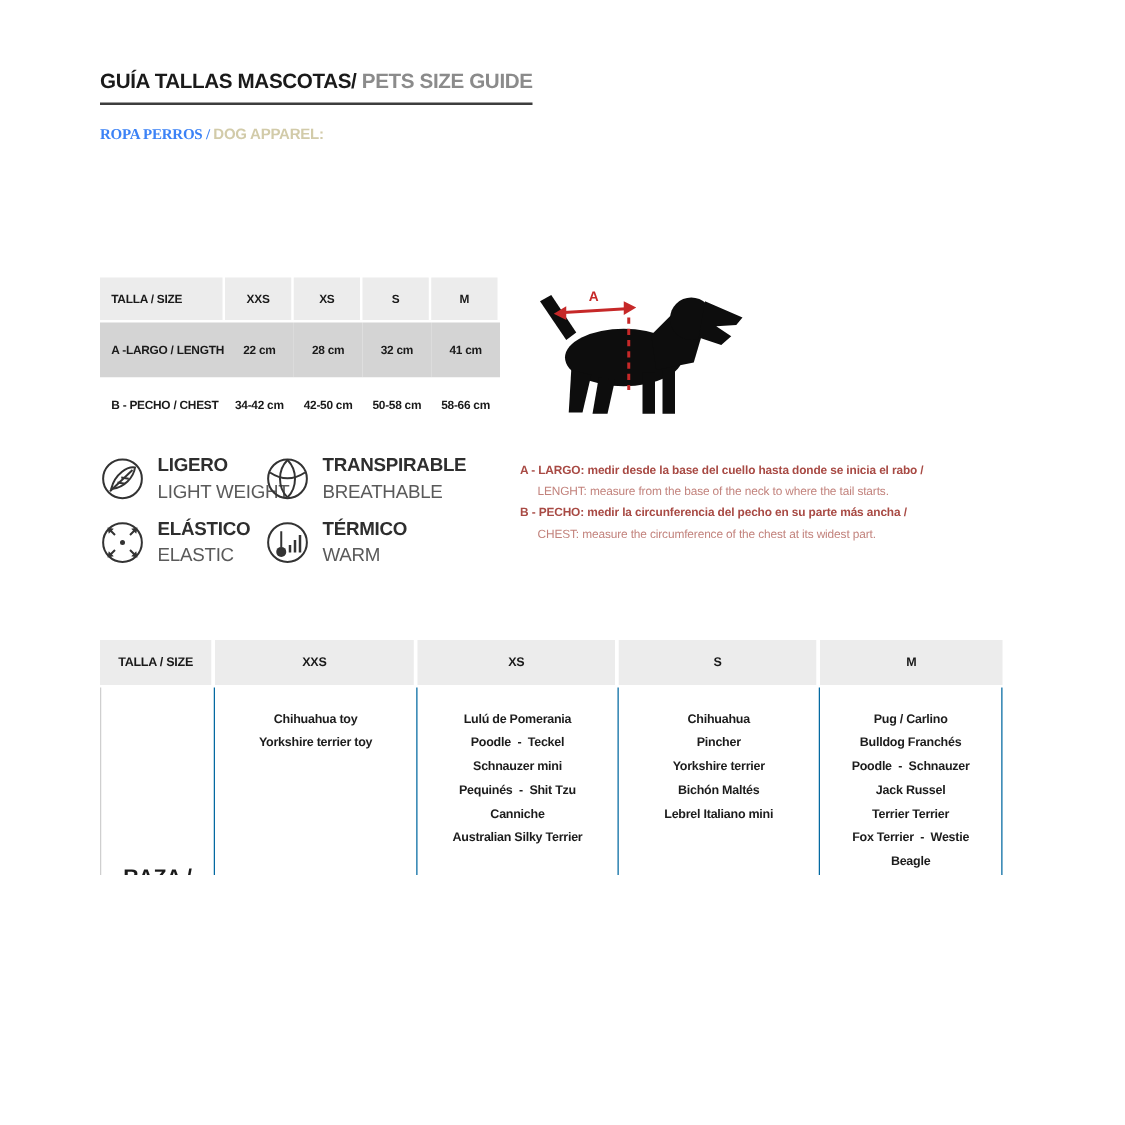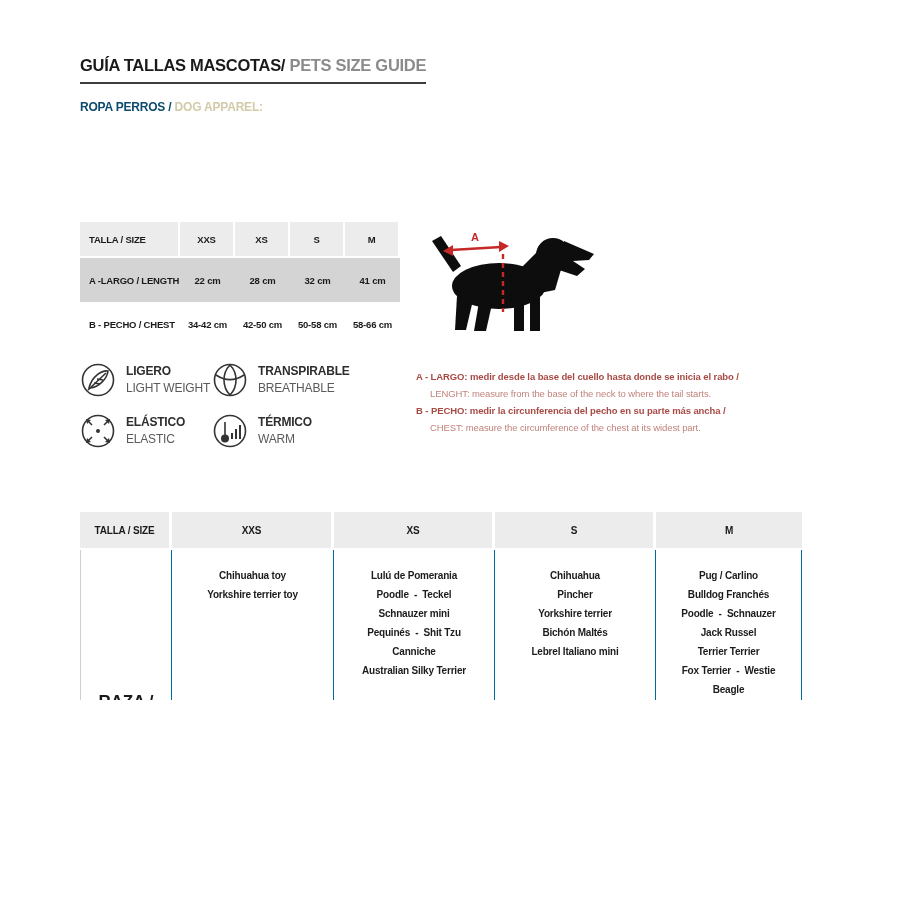--- a/index.html
+++ b/index.html
@@ -4,21 +4,21 @@
 <style>
   html,body{margin:0;padding:0;background:#fff;}
   .canvas{position:relative;width:900px;height:700px;background:#ffffff;overflow:hidden;
           font-family:"Liberation Sans",sans-serif;color:#1a1a1a;margin-left:12px;}
 
   
   .title{position:absolute;left:68px;top:56px;font-size:16.5px;font-weight:bold;
          letter-spacing:-0.3px;border-bottom:2px solid #3d3d3d;padding-bottom:7px;white-space:nowrap;}
   .title .t-en{color:#8b8b8b;}
   .subtitle{position:absolute;left:68px;top:100px;font-size:12px;font-weight:bold;letter-spacing:-0.2px;white-space:nowrap;}
-  .subtitle .s-es{color:#0c4a6e;}
+  .subtitle .s-es{color:#3b82f6;font-family:Liberation Serif, serif;}
   .subtitle .s-en{color:#d2cba9;}
 
   
   .badge{position:absolute;left:68px;top:160px;width:232px;background:#c79e62;color:#fff;
          font-weight:bold;font-size:11px;line-height:1.35;padding:7px 10px;letter-spacing:-0.2px;}
 
   
   .size-table{position:absolute;left:68px;top:222px;width:320px;font-size:9.5px;font-weight:bold;letter-spacing:-0.2px;}
   .st-row{display:flex;}
   .st-cell{display:flex;align-items:center;justify-content:center;box-sizing:border-box;white-space:nowrap;}
@@ -34,21 +34,21 @@
   .st-label{justify-content:flex-start;padding-left:9px;}
 
   
   .diagram{position:absolute;left:415px;top:224px;width:170px;height:110px;}
 
   
   .feature{position:absolute;display:flex;align-items:center;gap:10px;}
   .f0{left:68px;top:362px;} .f1{left:200px;top:362px;}
   .f2{left:68px;top:413px;} .f3{left:200px;top:413px;}
   .ficon svg{width:36px;height:36px;display:block;}
-  .ftext{font-size:12px;font-weight:bold;line-height:1.4;color:#2e2e2e;letter-spacing:-0.2px;}
+  .ftext{font-size:15px;font-weight:bold;line-height:1.4;color:#2e2e2e;letter-spacing:-0.2px;}
   .ftext .fen{font-weight:normal;color:#5a5a5a;}
 
   
   .notes{position:absolute;left:404px;top:368px;font-size:9.5px;line-height:17px;white-space:nowrap;letter-spacing:-0.1px;}
   .note-es{color:#a84a44;font-weight:bold;}
   .note-en{color:#c2827c;padding-left:14px;}
 
   
   .breed-table{position:absolute;left:68px;top:512px;width:722px;}
   .bt-head{display:flex;height:36px;font-size:10px;font-weight:bold;letter-spacing:-0.2px;}

